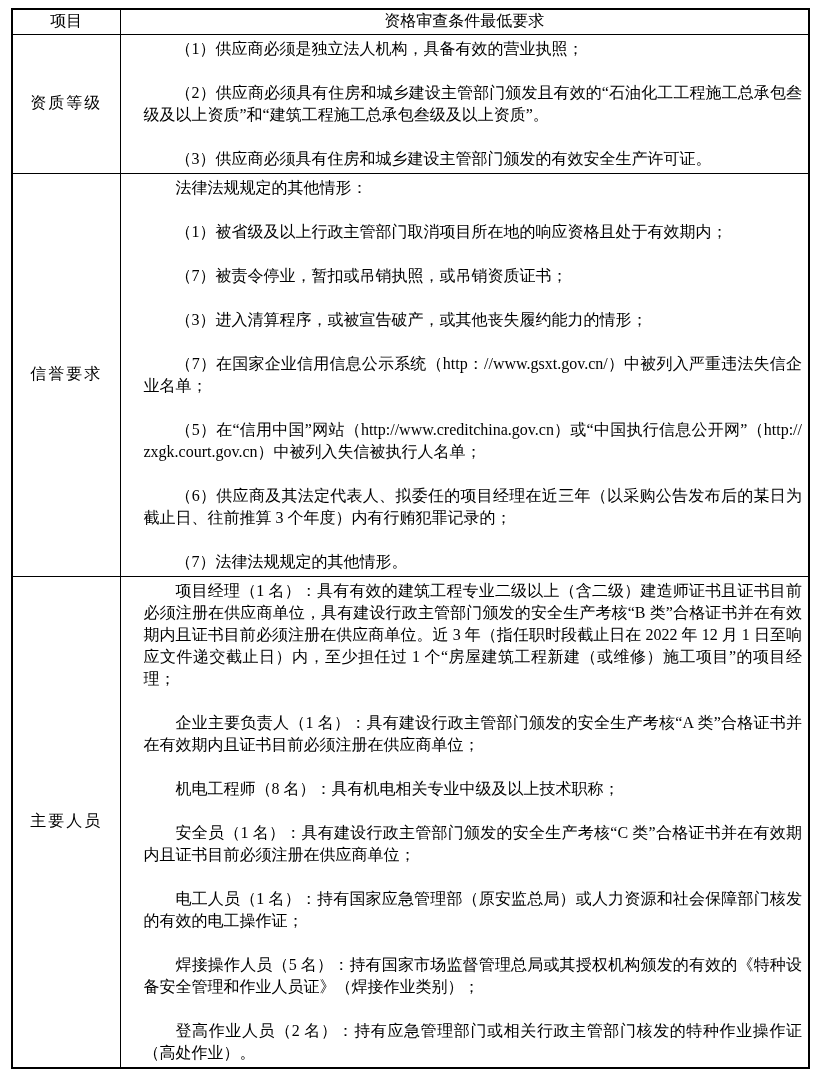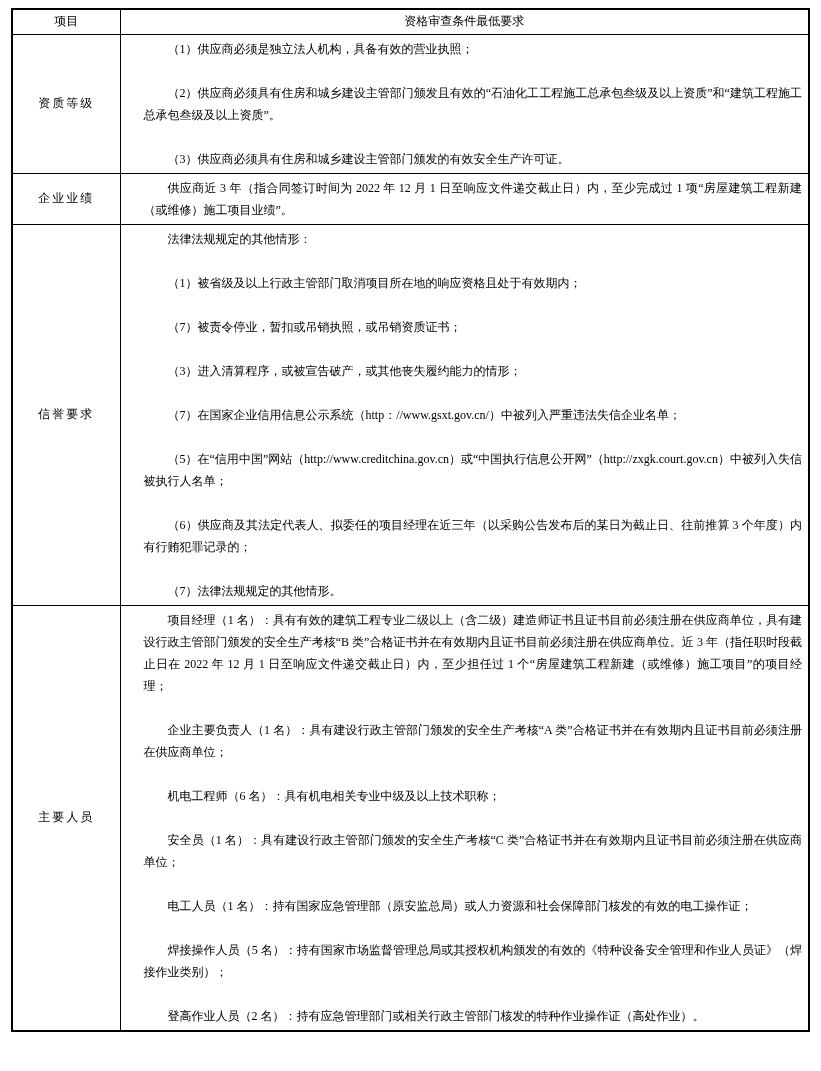--- a/index.html
+++ b/index.html
@@ -20,21 +20,21 @@
   }
   table.qual-table {
     border-collapse: collapse;
     table-layout: fixed;
     width: 799px;
     border: 2px solid #000000;
   }
   table.qual-table th,
   table.qual-table td {
     border: 1px solid #000000;
-    font-size: 12px;
+    font-size: 16px;
     box-sizing: border-box;
   }
   th.col-item { width: 108px; }
   th {
     font-weight: normal;
     height: 25px;
     text-align: center;
     vertical-align: middle;
     padding: 0;
   }
@@ -71,47 +71,41 @@
 
       <tr>
         <td class="label-cell">资质等级</td>
         <td class="content-cell">
           <p>（1）供应商必须是独立法人机构，具备有效的营业执照；</p>
           <p>（2）供应商必须具有住房和城乡建设主管部门颁发且有效的“石油化工工程施工总承包叁级及以上资质”和“建筑工程施工总承包叁级及以上资质”。</p>
           <p>（3）供应商必须具有住房和城乡建设主管部门颁发的有效安全生产许可证。</p>
         </td>
       </tr>
 
-      <tr>
-        <td class="label-cell">企业业绩</td>
-        <td class="content-cell">
-          <p>供应商近 3 年（指合同签订时间为 2022 年 12 月 1 日至响应文件递交截止日）内，至少完成过 1 项“房屋建筑工程新建（或维修）施工项目业绩”。</p>
-        </td>
-      </tr>
 
       <tr>
         <td class="label-cell">信誉要求</td>
         <td class="content-cell">
           <p>法律法规规定的其他情形：</p>
           <p>（1）被省级及以上行政主管部门取消项目所在地的响应资格且处于有效期内；</p>
           <p>（7）被责令停业，暂扣或吊销执照，或吊销资质证书；</p>
           <p>（3）进入清算程序，或被宣告破产，或其他丧失履约能力的情形；</p>
           <p class="url-wrap">（7）在国家企业信用信息公示系统（http：//www.gsxt.gov.cn/）中被列入严重违法失信企业名单；</p>
           <p class="url-wrap">（5）在“信用中国”网站（http://www.creditchina.gov.cn）或“中国执行信息公开网”（http://zxgk.court.gov.cn）中被列入失信被执行人名单；</p>
           <p>（6）供应商及其法定代表人、拟委任的项目经理在近三年（以采购公告发布后的某日为截止日、往前推算 3 个年度）内有行贿犯罪记录的；</p>
           <p>（7）法律法规规定的其他情形。</p>
         </td>
       </tr>
 
       <tr>
         <td class="label-cell">主要人员</td>
         <td class="content-cell">
           <p>项目经理（1 名）：具有有效的建筑工程专业二级以上（含二级）建造师证书且证书目前必须注册在供应商单位，具有建设行政主管部门颁发的安全生产考核“B 类”合格证书并在有效期内且证书目前必须注册在供应商单位。近 3 年（指任职时段截止日在 2022 年 12 月 1 日至响应文件递交截止日）内，至少担任过 1 个“房屋建筑工程新建（或维修）施工项目”的项目经理；</p>
           <p>企业主要负责人（1 名）：具有建设行政主管部门颁发的安全生产考核“A 类”合格证书并在有效期内且证书目前必须注册在供应商单位；</p>
-          <p>机电工程师（6 名）：具有机电相关专业中级及以上技术职称；</p>
+          <p>机电工程师（8 名）：具有机电相关专业中级及以上技术职称；</p>
           <p>安全员（1 名）：具有建设行政主管部门颁发的安全生产考核“C 类”合格证书并在有效期内且证书目前必须注册在供应商单位；</p>
           <p>电工人员（1 名）：持有国家应急管理部（原安监总局）或人力资源和社会保障部门核发的有效的电工操作证；</p>
           <p>焊接操作人员（5 名）：持有国家市场监督管理总局或其授权机构颁发的有效的《特种设备安全管理和作业人员证》（焊接作业类别）；</p>
           <p>登高作业人员（2 名）：持有应急管理部门或相关行政主管部门核发的特种作业操作证（高处作业）。</p>
         </td>
       </tr>
     </tbody>
   </table>
 </div>
 

